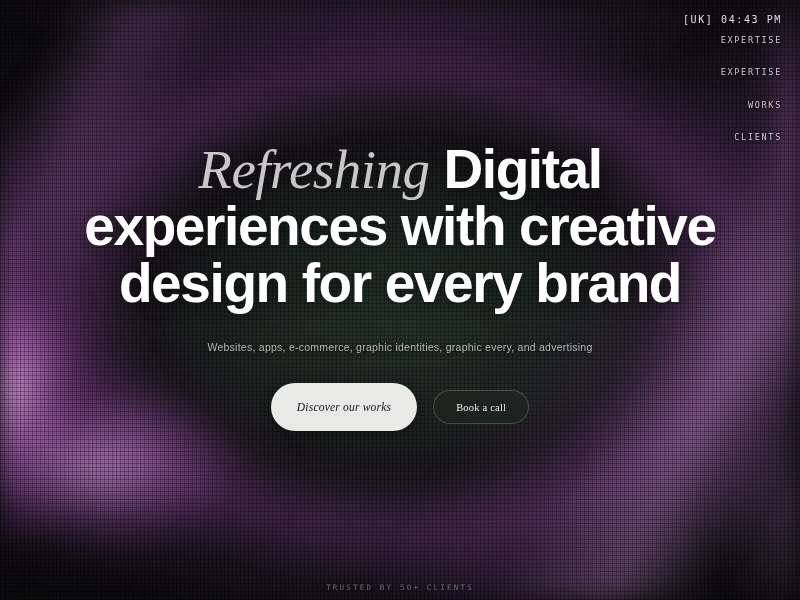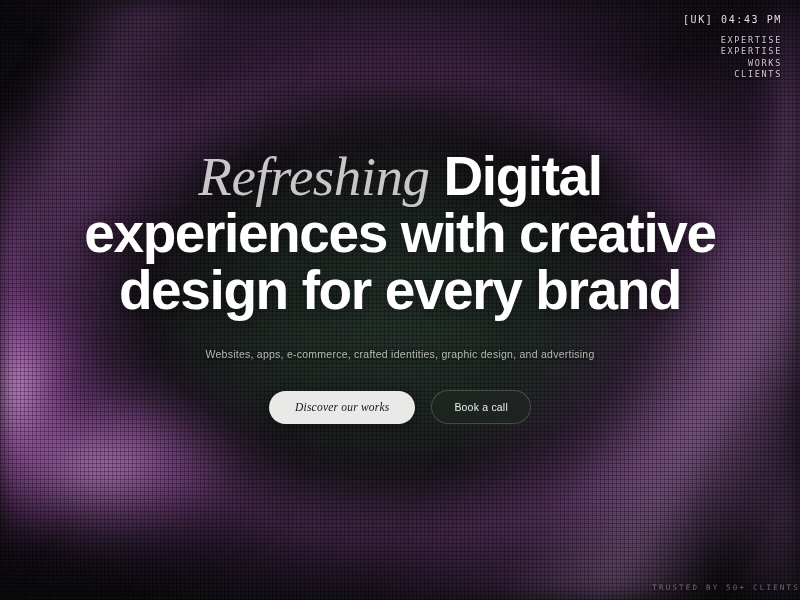--- a/index.html
+++ b/index.html
@@ -104,21 +104,21 @@
     position:absolute; top:0; right:0; width:100%;
     padding:14px 18px 0 0;
     display:flex; flex-direction:column; align-items:flex-end;
     z-index:20;
   }
   #clock {
     font-family:"DejaVu Sans Mono","Liberation Mono",monospace;
     font-size:10px; letter-spacing:1.6px; color:#e4dfe8;
     text-shadow:0 1px 3px rgba(0,0,0,0.9);
   }
-  #nav { margin-top:10px; display:flex; flex-direction:column; align-items:flex-end; gap:0; }
+  #nav { margin-top:10px; display:flex; flex-direction:column; align-items:flex-end; gap:21px; }
   .nav-item {
     font-family:"DejaVu Sans Mono","Liberation Mono",monospace;
     font-size:8.5px; letter-spacing:1.7px; color:#cfc8d4;
     text-shadow:0 1px 3px rgba(0,0,0,0.9);
     cursor:pointer; line-height:1.35;
   }
 
   
   #hero {
     position:absolute; inset:0; z-index:15;
@@ -141,40 +141,40 @@
     margin-top:26px; text-align:center;
     font-size:10.5px; line-height:1.75; color:#b7b9b4;
     letter-spacing:0.25px;
     text-shadow:0 1px 4px rgba(0,0,0,0.75);
     max-width:480px;
   }
   #cta-row {
     margin-top:27px; display:flex; align-items:center; gap:16px;
   }
   #btn-primary {
-    height:33px; padding:0 26px; border:none; border-radius:999px;
+    height:48px; padding:0 26px; border:none; border-radius:999px;
     background:#e9e9e7; color:#15161a;
     font-family:"Liberation Serif","DejaVu Serif",serif;
     font-style:italic; font-size:11.5px; letter-spacing:0.2px;
     display:flex; align-items:center; justify-content:center;
     cursor:pointer; box-shadow:0 2px 14px rgba(0,0,0,0.45);
   }
   #btn-secondary {
     height:33px; padding:16px 22px; border-radius:999px;
     background:rgba(30,38,34,0.62);
     border:1px solid rgba(190,200,195,0.26);
     color:#eceeea; font-size:10.5px; letter-spacing:0.2px;
     display:flex; align-items:center; justify-content:center;
-    cursor:pointer; backdrop-filter:blur(2px);
+    cursor:pointer; backdrop-filter:blur(2px);font-family:Liberation Serif, serif;
   }
 
   
   #footer {
     position:absolute; left:0; right:0; bottom:8px; z-index:20;
-    text-align:right;
+    text-align:center;
   }
   #trusted {
     font-family:"DejaVu Sans Mono","Liberation Mono",monospace;
     font-size:7.5px; letter-spacing:2.2px;
     color:rgba(198,188,206,0.52);
     text-shadow:0 1px 2px rgba(0,0,0,0.85);
   }
 </style>
 </head>
 <body>
@@ -201,21 +201,21 @@
       <div class="nav-item">EXPERTISE</div>
       <div class="nav-item">WORKS</div>
       <div class="nav-item">CLIENTS</div>
     </nav>
   </div>
 
   <div id="hero">
     <h1 id="headline"><span class="accent">Refreshing</span><span> Digital experiences with creative design for every brand</span></h1>
 
     <div id="subtitle">
-      <div>Websites, apps, e-commerce, crafted identities, graphic design, and advertising</div>
+      <div>Websites, apps, e-commerce, graphic identities, graphic every, and advertising</div>
     </div>
 
     <div id="cta-row">
       <button id="btn-primary">Discover our works</button>
       <button id="btn-secondary">Book a call</button>
     </div>
   </div>
 
   <div id="footer">
     <div id="trusted">TRUSTED BY 50+ CLIENTS</div>

